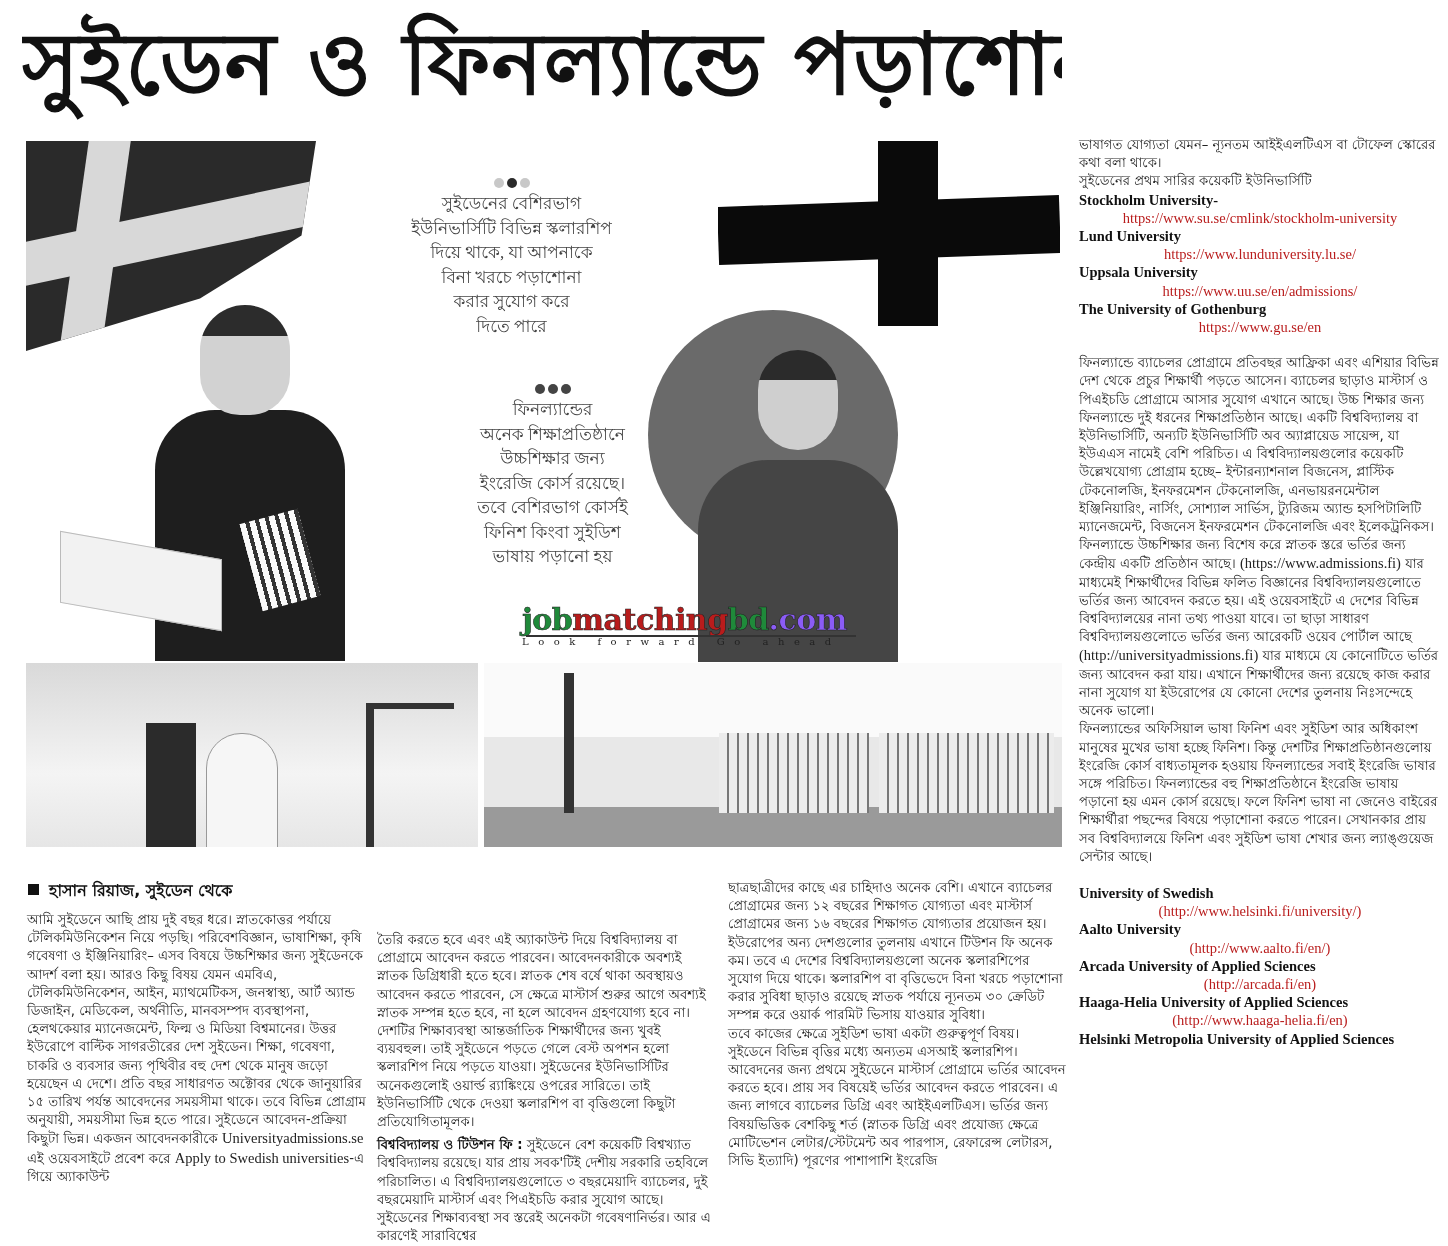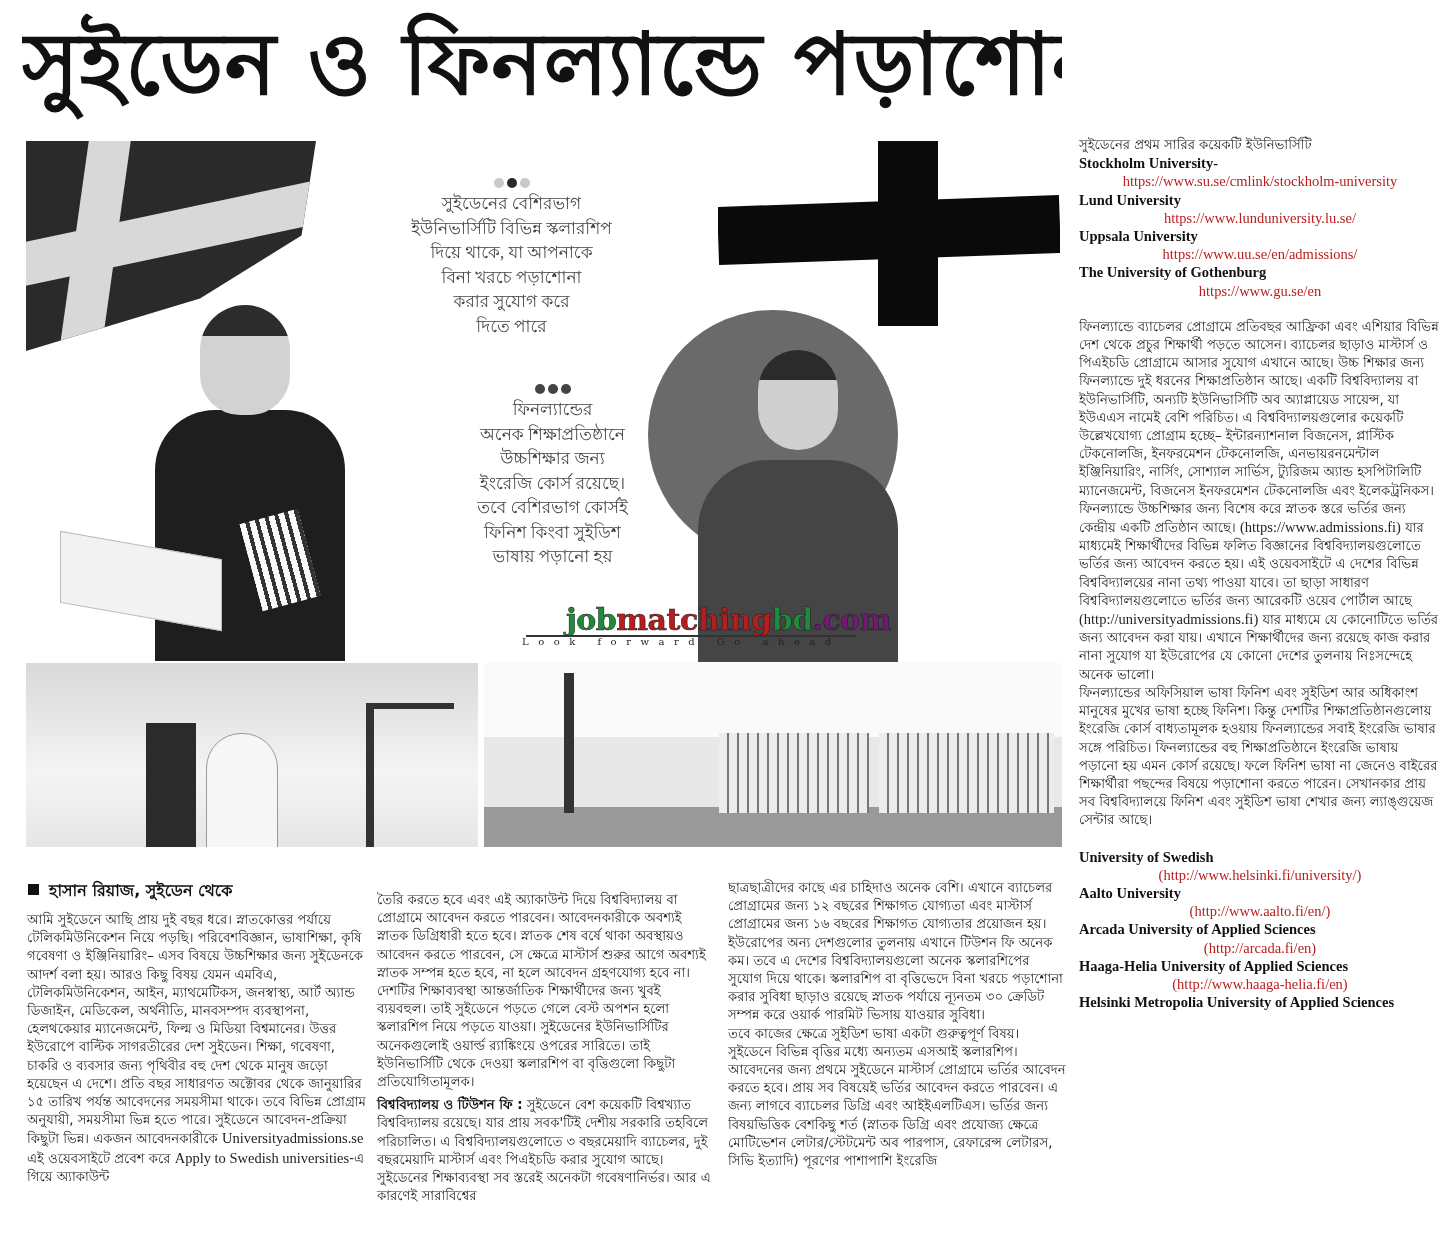--- a/index.html
+++ b/index.html
@@ -56,21 +56,21 @@
   .col { position: absolute; font-family: "DejaVu Sans", sans-serif; font-size: 13.2px; line-height: 18.2px; color: #222; }
   .col p { margin: 0; }
   .en { font-family: "Liberation Serif", serif; font-size: 14.5px; }
   .uni-name { font-family: "Liberation Serif", serif; font-weight: bold; font-size: 14.5px; line-height: 18.2px; color: #111; }
   .uni-url { font-family: "Liberation Serif", serif; font-size: 14.5px; line-height: 18.2px; color: #b91c1c; text-align: center; }
   .subhead { font-weight: bold; color: #111; }
 
   #byline { left: 28px; top: 880px; width: 340px; font-family: "DejaVu Sans", sans-serif; font-weight: bold; font-size: 16px; line-height: 22px; color: #111; }
   #byline .square { display: inline-block; width: 11px; height: 11px; background: #111; margin-right: 10px; vertical-align: 1px; }
   #col-1 { left: 27px; top: 911px; width: 340px; }
-  #col-2 { left: 377px; top: 891px; width: 335px; }
+  #col-2 { left: 377px; top: 931px; width: 335px; }
   #col-3 { left: 728px; top: 879px; width: 338px; }
   #col-4 { left: 1079px; top: 136px; width: 362px; }
 </style>
 </head>
 <body>
 
 <div id="headline" class="abs">সুইডেন ও ফিনল্যান্ডে পড়াশোনা</div>
 
 <div id="flag-sweden" class="img">
     <div class="h"></div>
@@ -126,21 +126,21 @@
   <div>অনেক শিক্ষাপ্রতিষ্ঠানে</div>
   <div>উচ্চশিক্ষার জন্য</div>
   <div>ইংরেজি  কোর্স রয়েছে।</div>
   <div>তবে বেশিরভাগ কোর্সই</div>
   <div>ফিনিশ কিংবা সুইডিশ</div>
   <div>ভাষায় পড়ানো হয়</div>
 </div>
 
 <div id="logo" class="abs">
   <div class="word">
-    <span style="color: rgb(31, 138, 58); margin-left: 44px;">job</span><span style="color: #b91c1c;">matching</span><span style="color: rgb(31, 138, 58);">bd</span><span style="color: #701a75;">.com</span>
+    <span style="color: rgb(31, 138, 58);">job</span><span style="color: #b91c1c;">matching</span><span style="color: rgb(31, 138, 58);">bd</span><span style="color: #8b5cf6;">.com</span>
   </div>
   <div class="line"></div>
   <div class="tag">Look forward Go ahead</div>
 </div>
 
 <div id="byline" class="abs">
   <span class="square"></span><span>হাসান রিয়াজ, সুইডেন থেকে</span>
 </div>
 
 <div id="col-1" class="col">
@@ -151,20 +151,21 @@
   <p style="margin-bottom:5px;">তৈরি করতে হবে এবং এই অ্যাকাউন্ট দিয়ে  বিশ্ববিদ্যালয় বা প্রোগ্রামে আবেদন করতে পারবেন। আবেদনকারীকে অবশ্যই স্নাতক ডিগ্রিধারী হতে হবে। স্নাতক শেষ বর্ষে থাকা অবস্থায়ও আবেদন করতে পারবেন, সে ক্ষেত্রে মাস্টার্স শুরুর আগে অবশ্যই স্নাতক সম্পন্ন হতে হবে, না হলে আবেদন গ্রহণযোগ্য হবে না। দেশটির শিক্ষাব্যবস্থা আন্তর্জাতিক শিক্ষার্থীদের জন্য খুবই ব্যয়বহুল। তাই সুইডেনে পড়তে গেলে বেস্ট অপশন হলো স্কলারশিপ নিয়ে পড়তে যাওয়া। সুইডেনের ইউনিভার্সিটির অনেকগুলোই ওয়ার্ল্ড র‍্যাঙ্কিংয়ে ওপরের সারিতে। তাই ইউনিভার্সিটি থেকে দেওয়া স্কলারশিপ বা বৃত্তিগুলো কিছুটা প্রতিযোগিতামূলক।</p>
   <p><span class="subhead">বিশ্ববিদ্যালয় ও টিউশন ফি :</span><span> সুইডেনে বেশ কয়েকটি বিশ্বখ্যাত বিশ্ববিদ্যালয় রয়েছে। যার প্রায় সবক'টিই দেশীয় সরকারি তহবিলে পরিচালিত। এ বিশ্ববিদ্যালয়গুলোতে ৩ বছরমেয়াদি ব্যাচেলর, দুই বছরমেয়াদি মাস্টার্স এবং পিএইচডি করার সুযোগ আছে। সুইডেনের শিক্ষাব্যবস্থা সব স্তরেই অনেকটা গবেষণানির্ভর। আর এ কারণেই সারাবিশ্বের</span></p>
 </div>
 
 <div id="col-3" class="col">
   <p>ছাত্রছাত্রীদের কাছে এর চাহিদাও অনেক বেশি। এখানে ব্যাচেলর প্রোগ্রামের জন্য ১২ বছরের শিক্ষাগত যোগ্যতা এবং মাস্টার্স প্রোগ্রামের জন্য ১৬ বছরের শিক্ষাগত যোগ্যতার প্রয়োজন হয়। ইউরোপের অন্য দেশগুলোর তুলনায় এখানে টিউশন ফি অনেক কম। তবে এ দেশের বিশ্ববিদ্যালয়গুলো অনেক স্কলারশিপের সুযোগ দিয়ে থাকে।  স্কলারশিপ বা বৃত্তিভেদে বিনা খরচে পড়াশোনা করার সুবিধা ছাড়াও রয়েছে স্নাতক পর্যায়ে ন্যূনতম ৩০ ক্রেডিট সম্পন্ন করে ওয়ার্ক পারমিট ভিসায় যাওয়ার সুবিধা।</p>
   <p>তবে কাজের ক্ষেত্রে সুইডিশ ভাষা একটা গুরুত্বপূর্ণ বিষয়। সুইডেনে বিভিন্ন বৃত্তির মধ্যে অন্যতম এসআই স্কলারশিপ। আবেদনের জন্য প্রথমে সুইডেনে মাস্টার্স প্রোগ্রামে ভর্তির আবেদন করতে হবে। প্রায় সব বিষয়েই ভর্তির আবেদন করতে পারবেন। এ জন্য লাগবে ব্যাচেলর ডিগ্রি এবং আইইএলটিএস। ভর্তির জন্য বিষয়ভিত্তিক বেশকিছু শর্ত (স্নাতক ডিগ্রি এবং প্রযোজ্য ক্ষেত্রে মোটিভেশন লেটার/স্টেটমেন্ট অব পারপাস, রেফারেন্স লেটারস, সিভি ইত্যাদি) পূরণের পাশাপাশি ইংরেজি</p>
 </div>
 
 <div id="col-4" class="col">
+  <p>ভাষাগত যোগ্যতা যেমন– ন্যূনতম আইইএলটিএস বা টোফেল স্কোরের কথা বলা থাকে।</p>
   <p>সুইডেনের প্রথম সারির কয়েকটি ইউনিভার্সিটি</p>
   <div>
     <div class="uni-name">Stockholm University-</div>
     <div class="uni-url">https://www.su.se/cmlink/stockholm-university</div>
     <div class="uni-name">Lund University</div>
     <div class="uni-url">https://www.lunduniversity.lu.se/</div>
     <div class="uni-name">Uppsala University</div>
     <div class="uni-url">https://www.uu.se/en/admissions/</div>
     <div class="uni-name">The University of Gothenburg</div>
     <div class="uni-url">https://www.gu.se/en</div>

